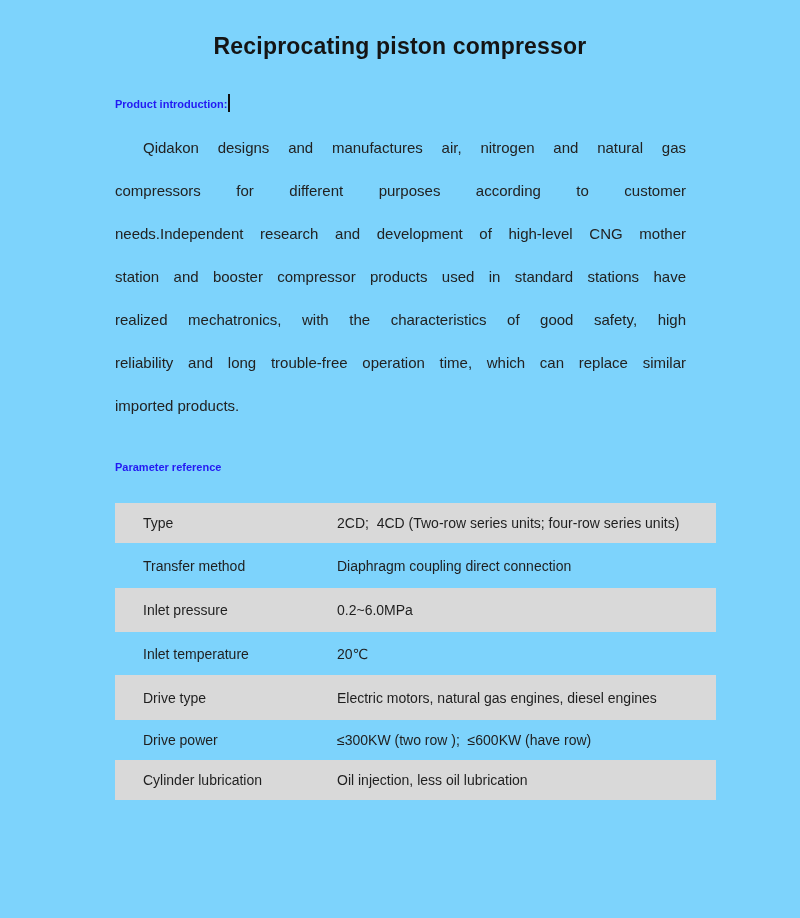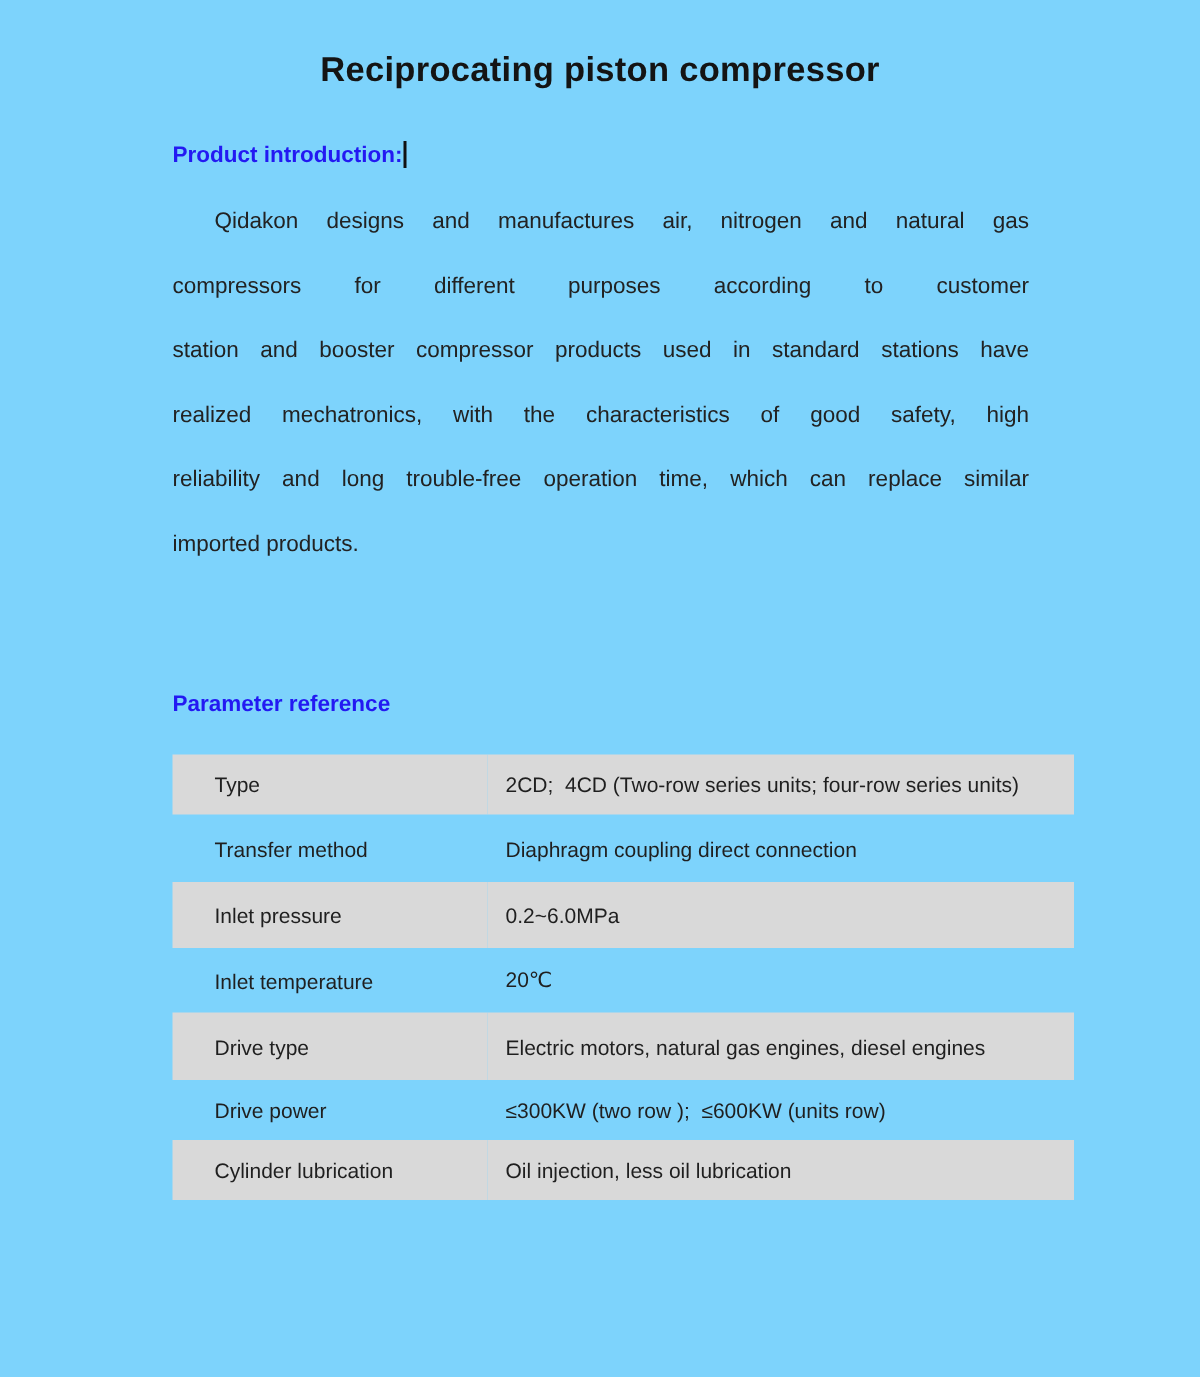--- a/index.html
+++ b/index.html
@@ -27,21 +27,21 @@
     width: 800px;
     text-align: center;
     font-size: 23px;
     font-weight: 700;
     color: #141414;
     letter-spacing: 0.2px;
   }
   .section-heading {
     position: absolute;
     left: 115px;
-    font-size: 15px;
+    font-size: 11px;
     font-weight: 700;
     color: var(--accent, #2319f2);
     white-space: nowrap;
   }
   .heading-intro { top: 94px; }
   .heading-params { top: 461px; }
   .text-cursor {
     display: inline-block;
     width: 2px;
     height: 18px;
@@ -109,20 +109,21 @@
 
   <h1 class="doc-title">Reciprocating piston compressor</h1>
 
   <div class="section-heading heading-intro">
     <span>Product introduction:</span><span class="text-cursor"></span>
   </div>
 
   <div class="intro-paragraph">
     <div class="para-line first">Qidakon designs and manufactures air, nitrogen and natural gas</div>
     <div class="para-line">compressors for different purposes according to customer</div>
+    <div class="para-line">needs.Independent research and development of high-level CNG mother</div>
     <div class="para-line">station and booster compressor products used in standard stations have</div>
     <div class="para-line">realized mechatronics, with the characteristics of good safety, high</div>
     <div class="para-line">reliability and long trouble-free operation time, which can replace similar</div>
     <div class="para-line last">imported products.</div>
   </div>
 
   <div class="section-heading heading-params">
     <span>Parameter reference</span>
   </div>
 
@@ -143,21 +144,21 @@
       <tr>
         <td class="cell-label">Inlet temperature</td>
         <td class="cell-value">20℃</td>
       </tr>
       <tr>
         <td class="cell-label">Drive type</td>
         <td class="cell-value">Electric motors, natural gas engines, diesel engines</td>
       </tr>
       <tr>
         <td class="cell-label">Drive power</td>
-        <td class="cell-value">≤300KW (two row );  ≤600KW (units row)</td>
+        <td class="cell-value">≤300KW (two row );  ≤600KW (have row)</td>
       </tr>
       <tr>
         <td class="cell-label">Cylinder lubrication</td>
         <td class="cell-value">Oil injection, less oil lubrication</td>
       </tr>
     </tbody>
   </table>
 
 </div>
 

